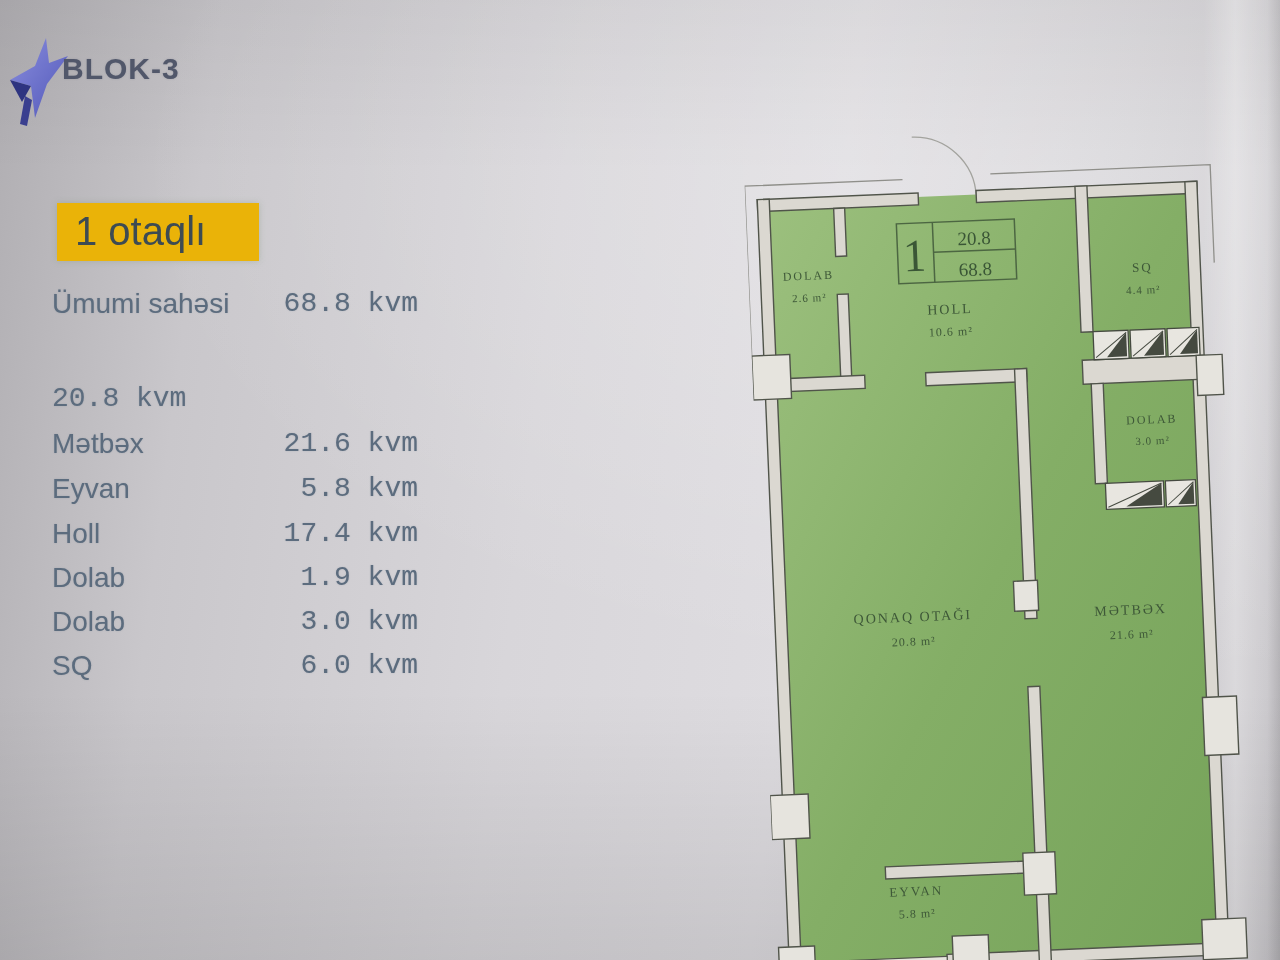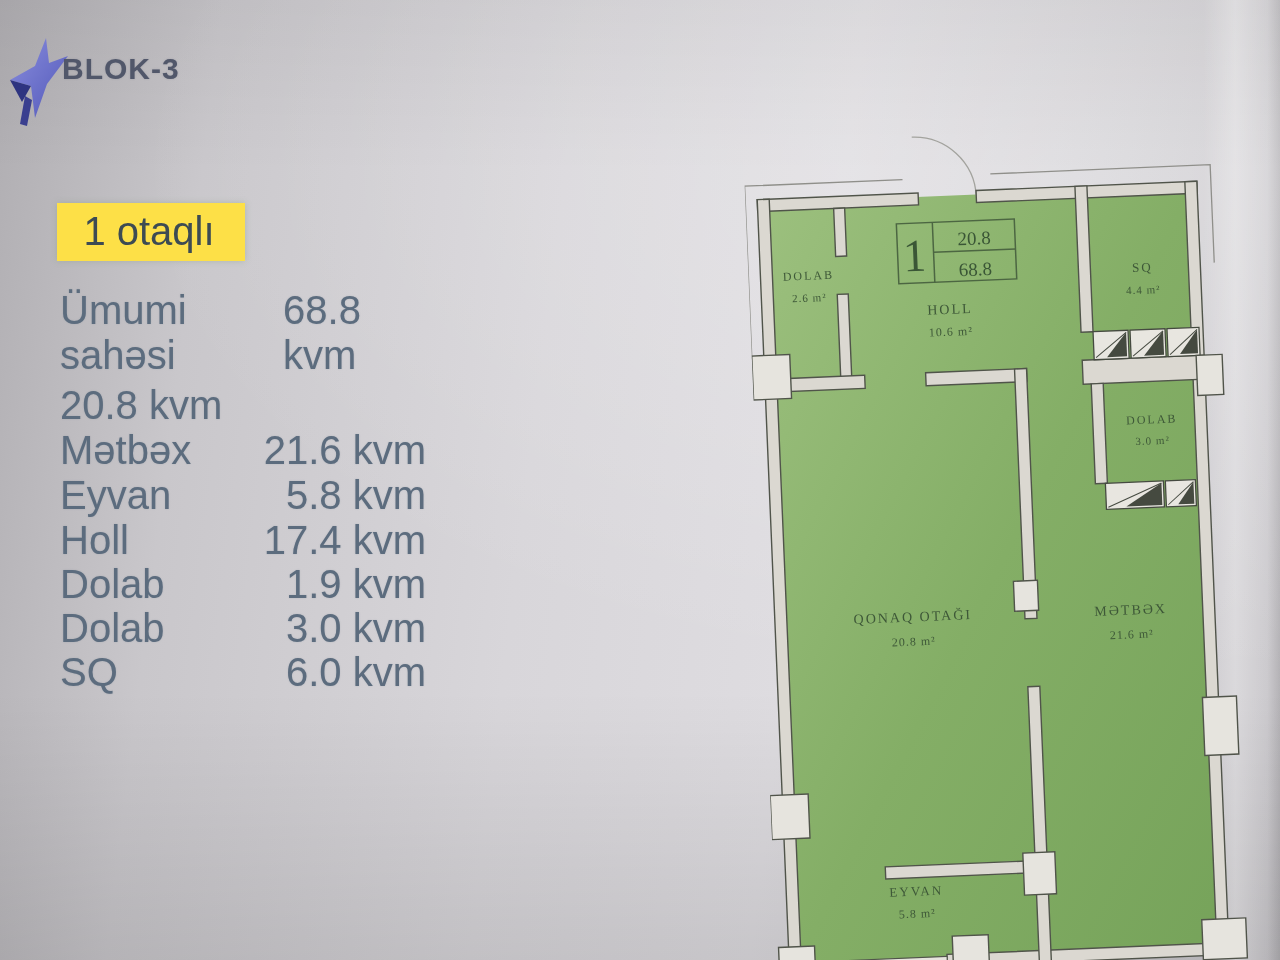--- a/index.html
+++ b/index.html
@@ -16,32 +16,31 @@
   
   #brand{left:8px;top:34px;width:260px;height:92px;}
   #brand-label{
     position:absolute;left:54px;top:18px;
     font-size:30px;font-weight:700;letter-spacing:1px;color:#51576a;
     text-shadow:0 0 2px rgba(80,85,105,0.25);
     text-align:right;
   }
   #type-badge{
     left:57px;top:203px;width:176px;height:52px;
-    background:#fde047;color:#3d4b53;
-    font-size:40px;line-height:52px;padding:2px 8px 4px 4px;
+    background:#eab308;color:#3d4b53;
+    font-size:40px;line-height:52px;padding:2px 8px 4px 18px;
     box-shadow:0 0 6px rgba(120,150,115,0.35);
-    text-align:center;
   }
   .spec-row{
-    position:absolute;left:60px;width:366px;height:36px;
+    position:absolute;left:52px;width:366px;height:36px;
     display:flex;justify-content:space-between;
-    color:#5c6c7e;font-size:40px;
+    color:#5c6c7e;font-size:28px;
     text-shadow:0 0 1.5px rgba(92,108,126,0.3);
   }
-  .spec-row .val{}
+  .spec-row .val{font-family:Liberation Mono, monospace;}
   
   #plan{
     left:760px;top:116px;width:472px;height:864px;
     transform:rotate(-2.4deg);transform-origin:50% 50%;
   }
   text.room-name{font-family:"Liberation Serif",serif;fill:#3e5838;letter-spacing:2px;}
   text.room-area{font-family:"Liberation Serif",serif;fill:#3e5838;letter-spacing:1px;}
   text.marker-num{font-family:"Liberation Serif",serif;fill:#3a5636;}
 </style>
 </head>

